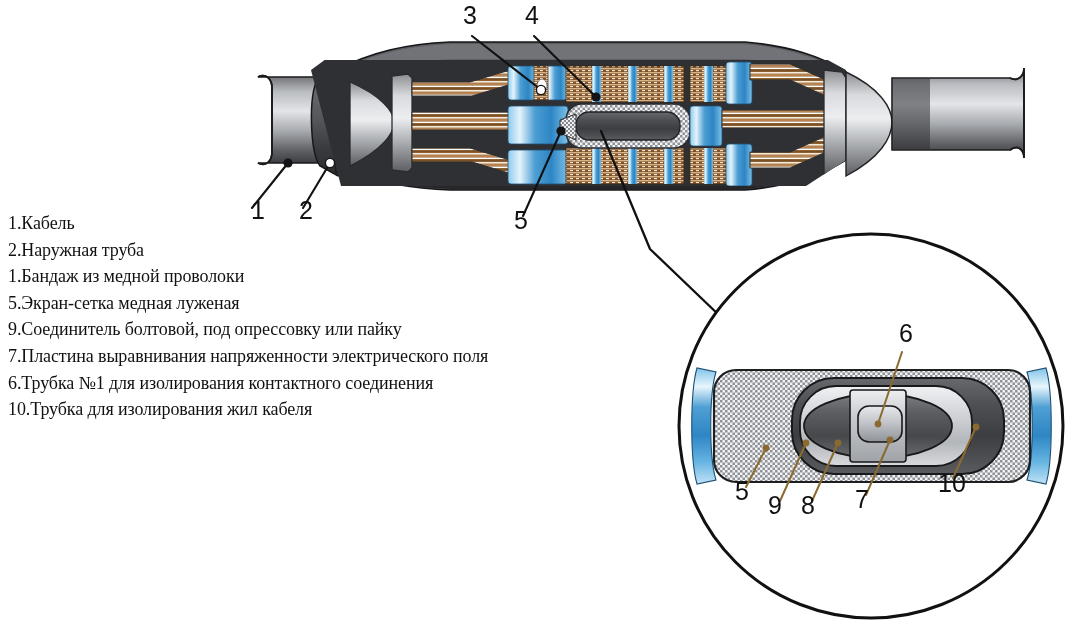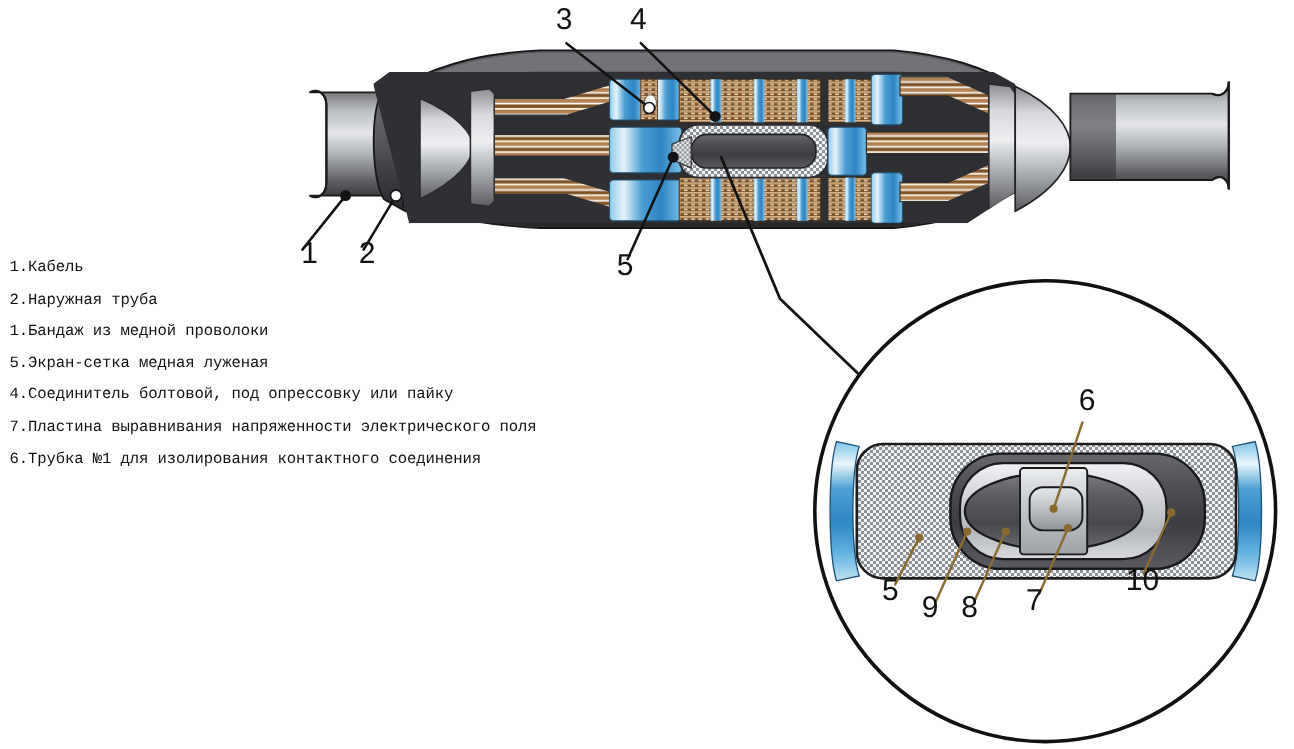--- a/index.html
+++ b/index.html
@@ -25,22 +25,22 @@
     width: 1078px;
     height: 624px;
   }
   .legend {
     position: absolute;
     left: 8px;
     top: 210px;
     width: 668px;
   }
   .legend-item {
-    font-family: Liberation Mono, monospace;
-    font-size: 13px;
+    font-family: Liberation Serif, serif;
+    font-size: 18px;
     line-height: 26.6px;
     color: #111111;
     white-space: nowrap;
     letter-spacing: -0.1px;
   }
   .callout-num {
     font-family: "Liberation Sans", sans-serif;
     font-size: 25px;
     fill: #111111;
     text-anchor: middle;
@@ -352,18 +352,19 @@
         <text class="callout-num-inset" x="952" y="492">10</text>
       </g>
     </g>
   </svg>
 
   <div class="legend">
     <div class="legend-item">1.Кабель</div>
     <div class="legend-item">2.Наружная труба</div>
     <div class="legend-item">1.Бандаж из медной проволоки</div>
     <div class="legend-item">5.Экран-сетка медная луженая</div>
-    <div class="legend-item">4.Соединитель болтовой, под опрессовку или пайку</div>
+    <div class="legend-item">9.Соединитель болтовой, под опрессовку или пайку</div>
     <div class="legend-item">7.Пластина выравнивания напряженности электрического поля</div>
     <div class="legend-item">6.Трубка №1 для изолирования контактного соединения</div>
+    <div class="legend-item">10.Трубка для изолирования жил кабеля</div>
   </div>
 
 </div>
 
 </body></html>

